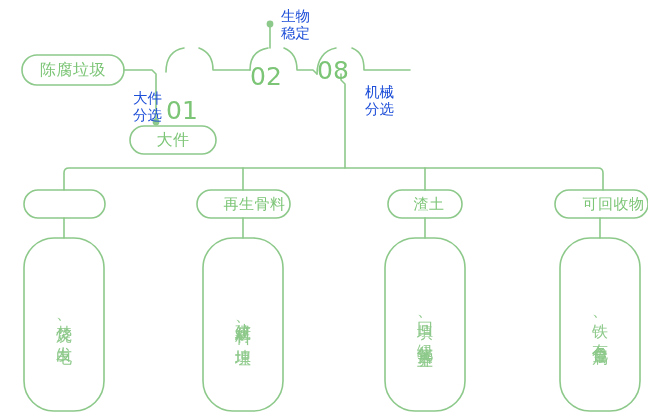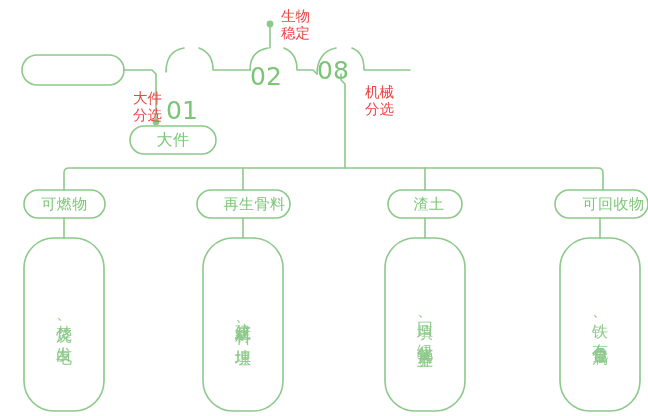--- a/index.html
+++ b/index.html
@@ -21,21 +21,21 @@
   .stage-num{
     position:absolute;
     color:#7cc576;
     font-size:25px;
     font-weight:400;
     letter-spacing:0px;
     font-family:"DejaVu Sans","Liberation Sans",sans-serif;
   }
   .side-label{
     position:absolute;
-    color:#ef4444;
+    color:#1d4ed8;
     font-size:14.5px;
     line-height:17px;
     font-family:"DejaVu Sans","Liberation Sans",sans-serif;
     white-space:pre-line;
   }
   .pill-label{
     position:absolute;
     display:flex;
     align-items:center;
     justify-content:center;
@@ -108,35 +108,35 @@
       <path d="M425,218 L425,238"></path>
       <path d="M600,218 L600,238"></path>
 
       <rect x="24" y="238" width="80" height="173" rx="30" ry="30"></rect>
       <rect x="203" y="238" width="80" height="173" rx="30" ry="30"></rect>
       <rect x="385" y="238" width="80" height="173" rx="30" ry="30"></rect>
       <rect x="560" y="238" width="80" height="173" rx="30" ry="30"></rect>
     </g>
   </svg>
 
+  <div class="pill-label" style="left:22px;top:55px;width:102px;height:30px;font-size:16px;">陈腐垃圾</div>
 
   <div class="stage-num" style="left:166px;top:56px;margin-top:40px;">01</div>
   <div class="stage-num" style="left:250px;top:56px;margin-top:6px;">02</div>
   <div class="stage-num" style="left:317px;top:56px;">08</div>
 
   <div class="side-label" style="left:133px;top:90px;text-align:center;">大件
 分选</div>
   <div class="side-label" style="left:281px;top:8px;">生物
 稳定</div>
   <div class="side-label" style="left:365px;top:84px;">机械
 分选</div>
 
   <div class="pill-label" style="left:130px;top:126px;width:86px;height:28px;font-size:16px;">大件</div>
 
-  <div class="pill-label" style="left:24px;top:190px;width:81px;height:28px;">可燃物</div>
   <div class="pill-label" style="left:197px;top:190px;width:115px;height:28px;">再生骨料</div>
   <div class="pill-label" style="left:396px;top:190px;width:66px;height:28px;">渣土</div>
   <div class="pill-label" style="left:555px;top:190px;width:93px;height:28px;padding-left:12px;">可回收物</div>
 
   <div class="vbox-label" style="left:24px;top:238px;width:80px;height:173px;">焚烧、发电</div>
   <div class="vbox-label" style="left:203px;top:238px;width:80px;height:173px;">建筑材料、填埋</div>
   <div class="vbox-label" style="left:385px;top:238px;width:80px;height:173px;">回填、绿化营养土</div>
   <div class="vbox-label" style="left:560px;top:238px;width:80px;height:173px;">铁、有色金属</div>
 
 </div>

